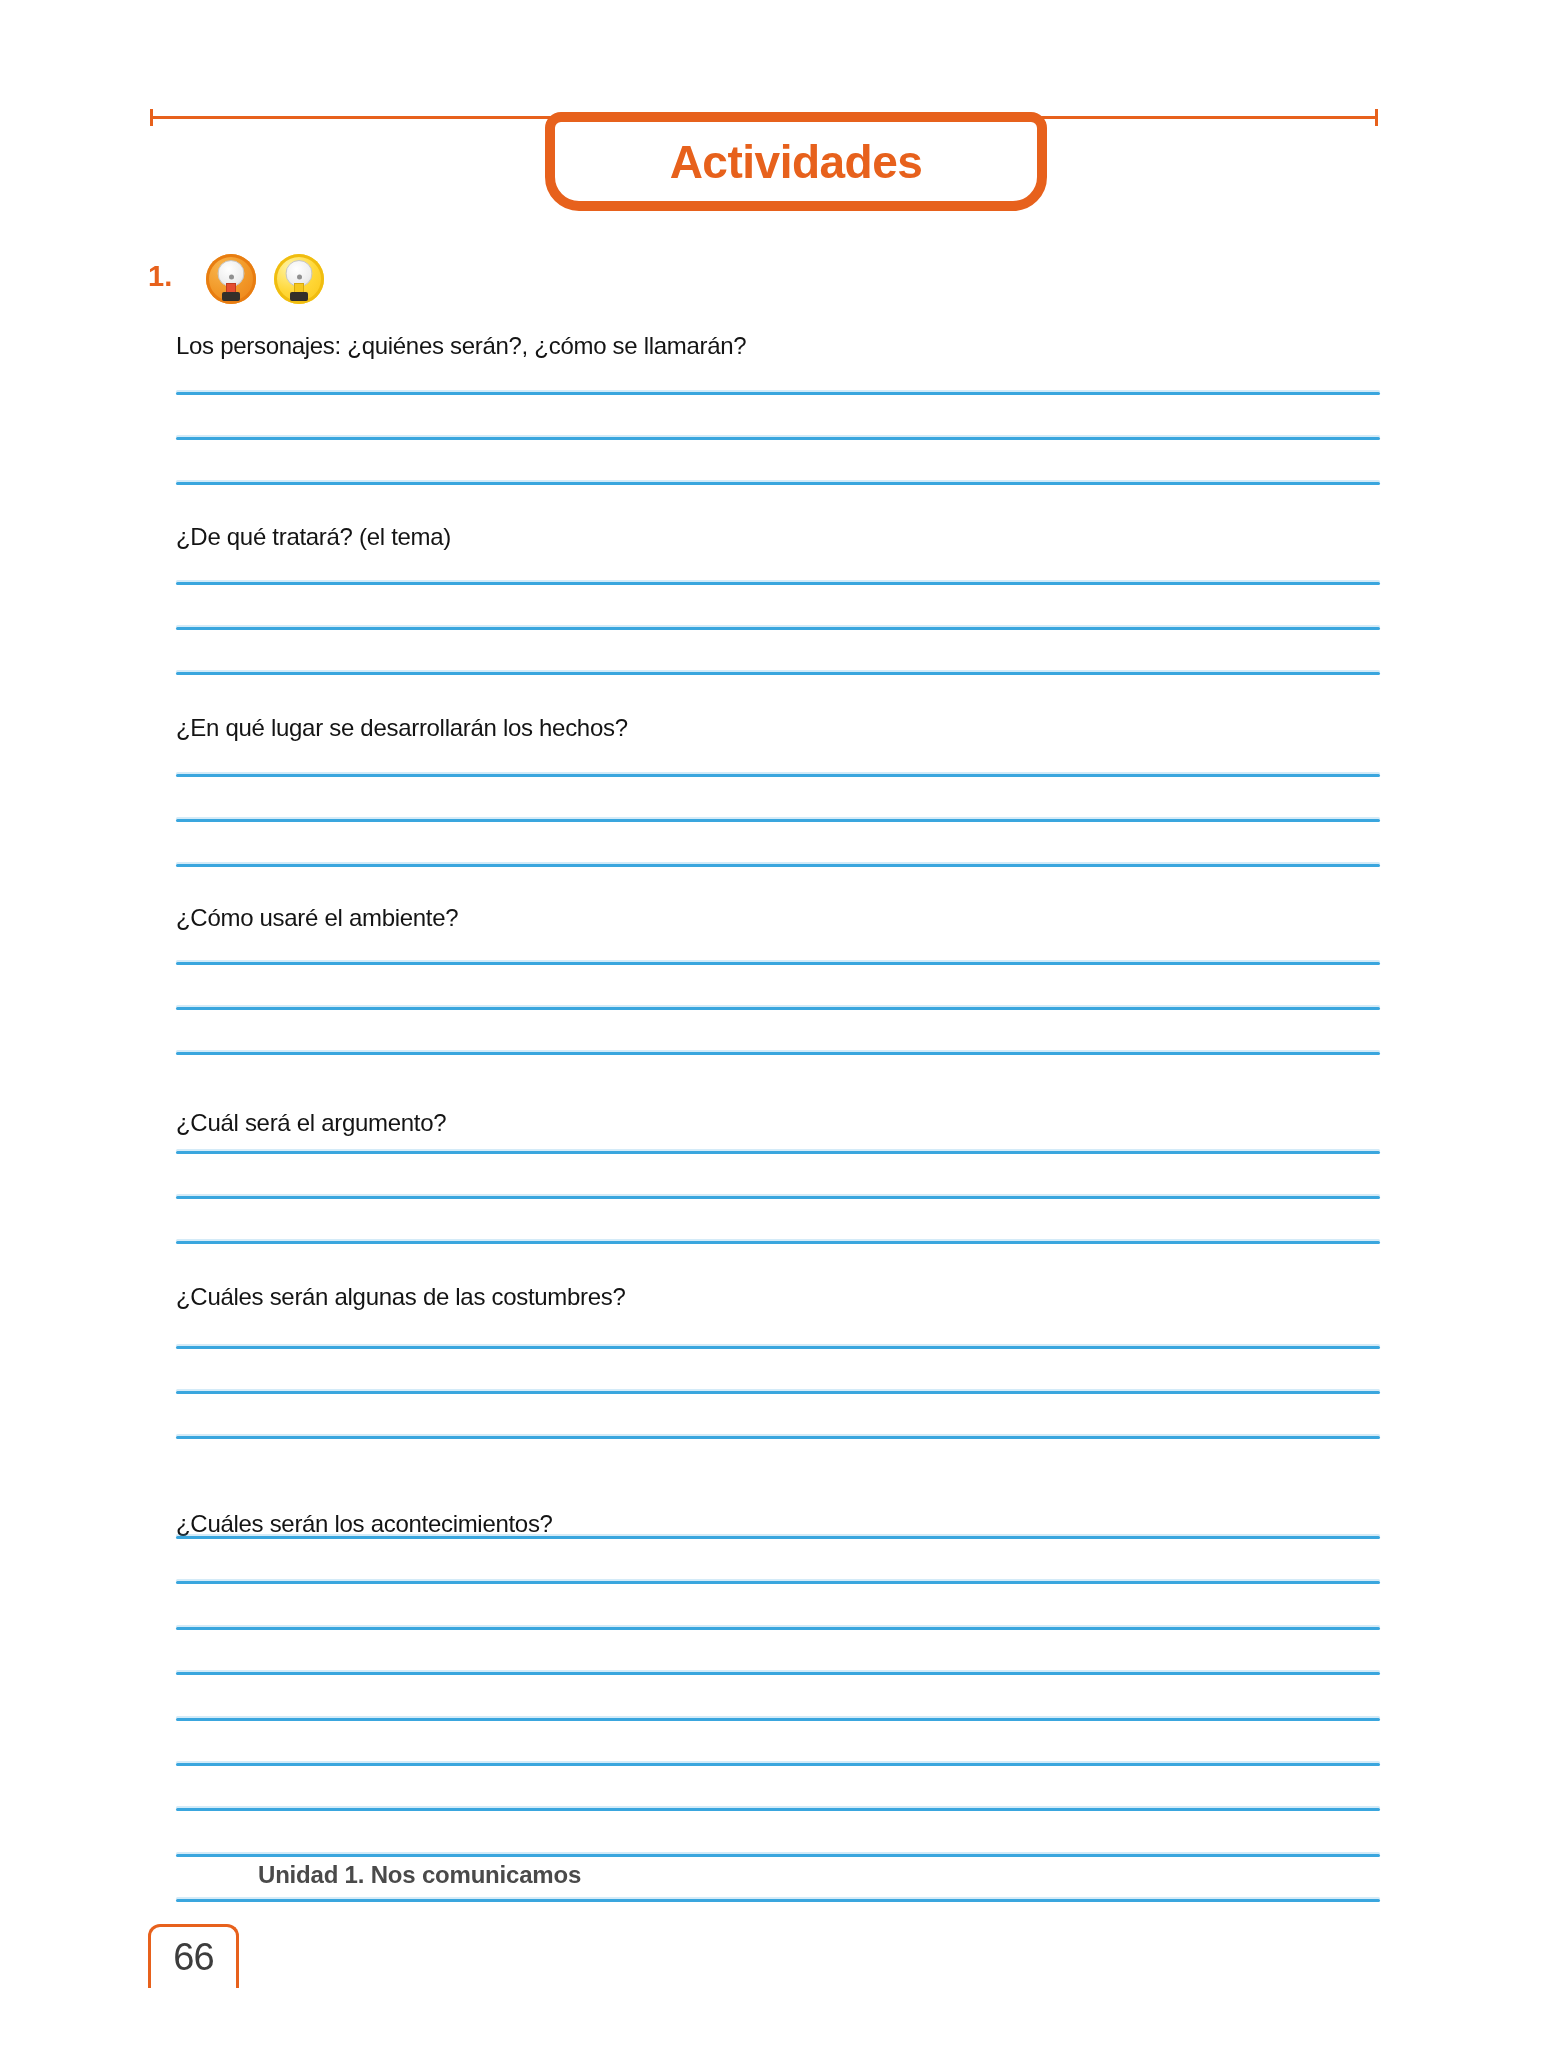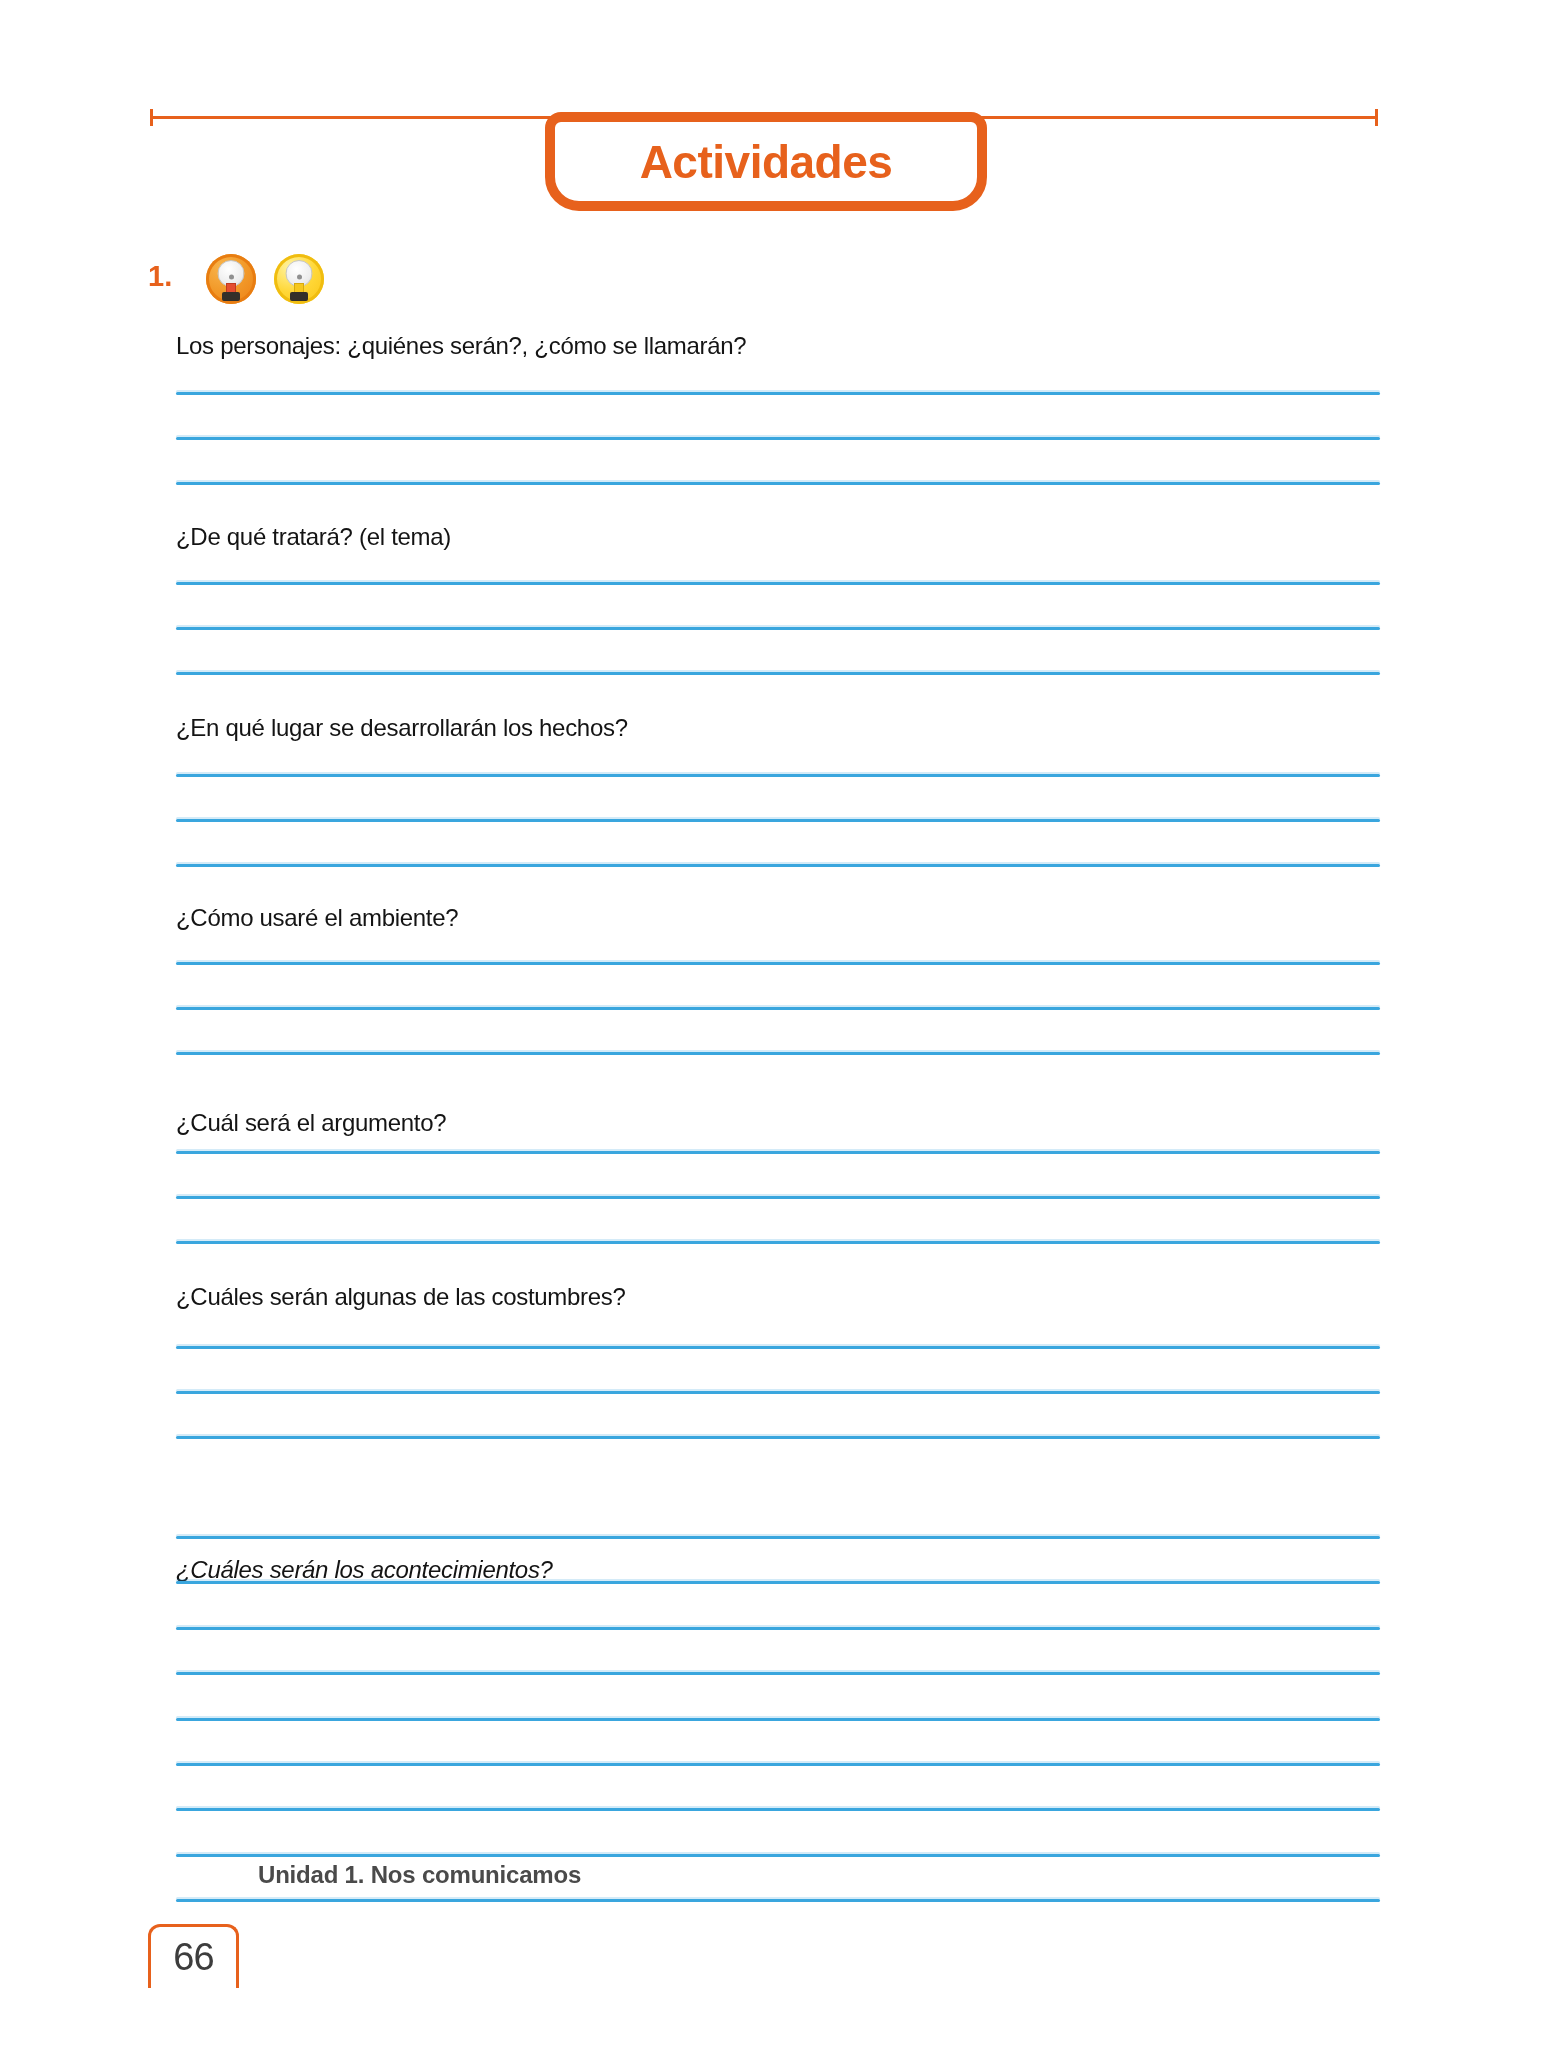--- a/index.html
+++ b/index.html
@@ -14,21 +14,21 @@
   .header-rule{
     position:absolute;left:150px;top:116px;width:1228px;height:3px;
     background:#e7611c;
   }
   .rule-tick{
     position:absolute;top:-7px;width:3px;height:17px;background:#e7611c;
   }
   .rule-tick.left{left:0;}
   .rule-tick.right{right:0;}
   .title-box{
-    position:absolute;left:545px;top:112px;width:442px;height:99px;
+    position:absolute;left:545px;top:112px;width:502px;height:99px;
     background:#ffffff;
     border:10px solid #e7611c;
     border-radius:16px 16px 34px 34px;
     box-sizing:border-box;
     display:flex;align-items:center;justify-content:center;
   }
   .title-box .title{
     color:#e7611c;font-size:46px;font-weight:bold;letter-spacing:-0.5px;
   }
   
@@ -163,21 +163,21 @@
         <div class="writing-line" style="top: 1196px;"></div>
         <div class="writing-line" style="top: 1241px;"></div>
       </div>
       <div class="q-section">
         <div class="section-prompt" style="top: 1278px;">¿Cuáles serán algunas de las costumbres?</div>
         <div class="writing-line" style="top: 1346px;"></div>
         <div class="writing-line" style="top: 1391px;"></div>
         <div class="writing-line" style="top: 1436px;"></div>
       </div>
       <div class="q-section">
-        <div class="section-prompt" style="top: 1551px; font-style: italic;">¿Cuáles serán los acontecimientos?</div>
+        <div class="section-prompt" style="top: 1505px;">¿Cuáles serán los acontecimientos?</div>
         <div class="writing-line" style="top: 1536px;"></div>
         <div class="writing-line" style="top: 1581.4px;"></div>
         <div class="writing-line" style="top: 1626.8px;"></div>
         <div class="writing-line" style="top: 1672.2px;"></div>
         <div class="writing-line" style="top: 1717.6px;"></div>
         <div class="writing-line" style="top: 1763px;"></div>
         <div class="writing-line" style="top: 1808.4px;"></div>
         <div class="writing-line" style="top: 1853.8px;"></div>
         <div class="writing-line" style="top: 1899.2px;"></div>
       </div>

